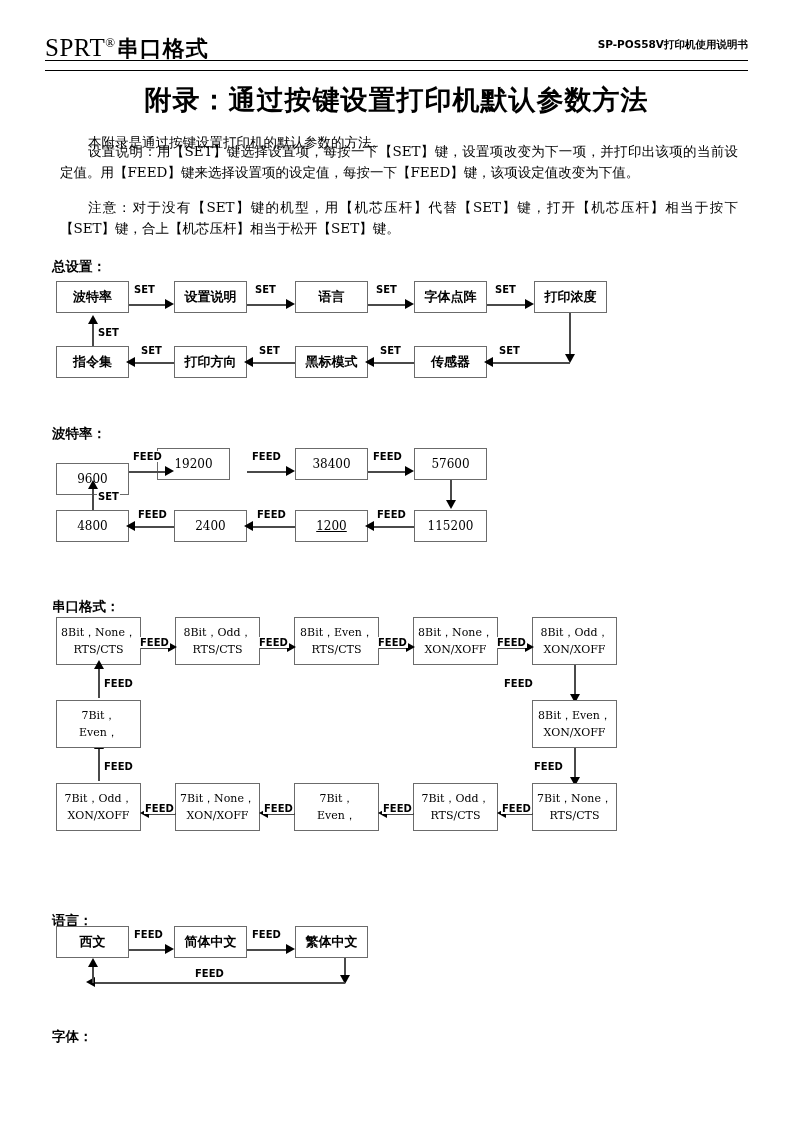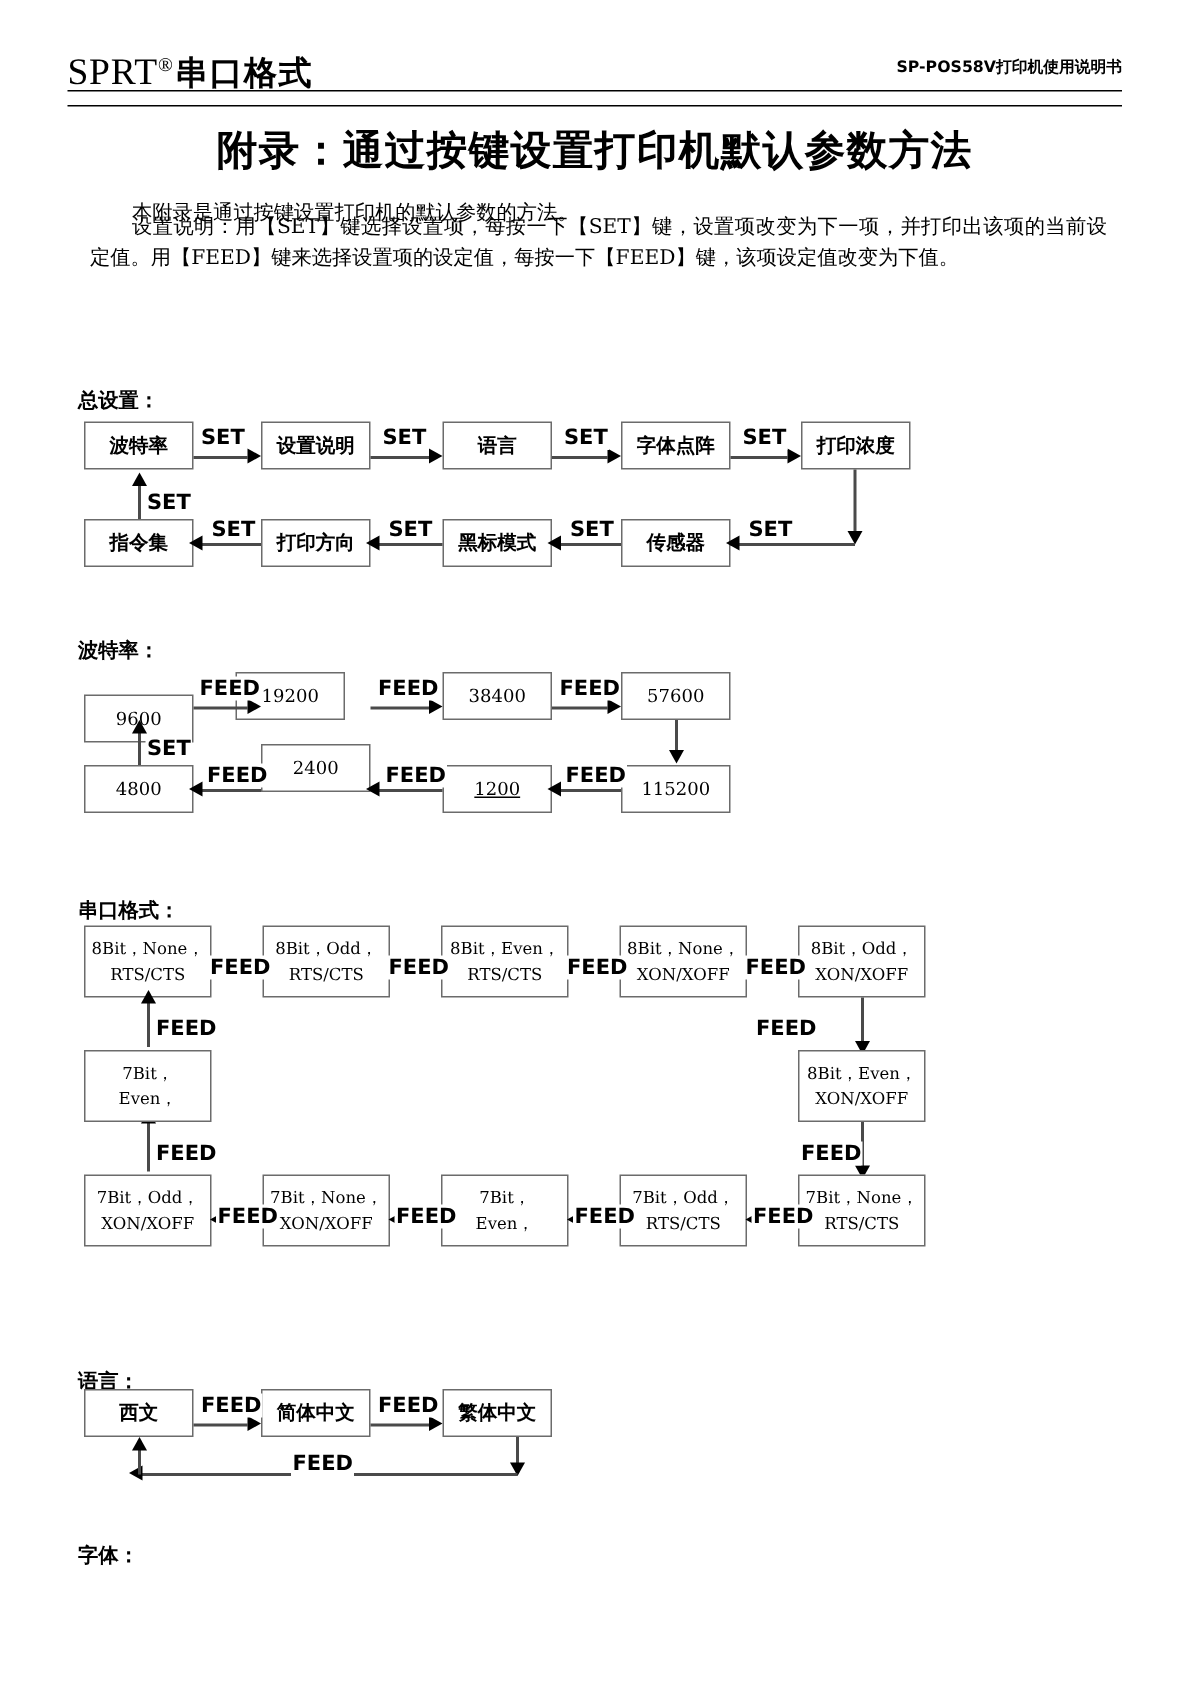--- a/index.html
+++ b/index.html
@@ -51,40 +51,41 @@
   
   .ln{position:absolute;background:#4a4a4a;}
   .lnh{height:1.6px;}
   .lnv{width:1.6px;}
   .arrow{position:absolute;width:0;height:0;}
   .ar-right{border-top:5px solid transparent;border-bottom:5px solid transparent;border-left:9px solid #000;}
   .ar-left{border-top:5px solid transparent;border-bottom:5px solid transparent;border-right:9px solid #000;}
   .ar-up{border-left:5px solid transparent;border-right:5px solid transparent;border-bottom:9px solid #000;}
   .ar-down{border-left:5px solid transparent;border-right:5px solid transparent;border-top:9px solid #000;}
   .elbl{position:absolute;font-family:"DejaVu Sans","Liberation Sans",sans-serif;
-        font-weight:bold;font-size:14px;white-space:nowrap;background:#fff;padding:0 1px;}
+        font-weight:bold;font-size:10px;white-space:nowrap;background:#fff;padding:0 1px;}
 </style>
 </head>
 <body>
 
 <div class="page">
 
   <div class="hdr">
     <div class="logo">
       <span>SPRT</span><span class="reg">®</span><span class="cn">串口格式</span>
     </div>
     <div class="hdr-right">SP-POS58V打印机使用说明书</div>
   </div>
   <div class="rule1"></div>
   <div class="rule2"></div>
 
   <div class="title">附录：通过按键设置打印机默认参数方法</div>
 
   <div class="para" id="p1">本附录是通过按键设置打印机的默认参数的方法。</div>
   <div class="para" id="p2">设置说明：用【SET】键选择设置项，每按一下【SET】键，设置项改变为下一项，并打印出该项的当前设定值。用【FEED】键来选择设置项的设定值，每按一下【FEED】键，该项设定值改变为下值。</div>
+  <div class="para" id="p3">注意：对于没有【SET】键的机型，用【机芯压杆】代替【SET】键，打开【机芯压杆】相当于按下【SET】键，合上【机芯压杆】相当于松开【SET】键。</div>
 
   <div class="seclabel" style="left:52px;top:258px;">总设置：</div>
 
   <div class="box cn" style="left:56px;top:281px;width:73px;height:32px;">
       <span>波特率</span>
     </div>
   <div class="box cn" style="left:174px;top:281px;width:73px;height:32px;">
       <span>设置说明</span>
     </div>
   <div class="box cn" style="left:295px;top:281px;width:73px;height:32px;">
@@ -159,21 +160,21 @@
   <div class="box num" style="left:295px;top:448px;width:73px;height:32px;">
       <span>38400</span>
     </div>
   <div class="box num" style="left:414px;top:448px;width:73px;height:32px;">
       <span>57600</span>
     </div>
 
   <div class="box num" style="left:56px;top:510px;width:73px;height:32px;">
       <span>4800</span>
     </div>
-  <div class="box num" style="left:174px;top:496px;width:73px;height:32px;text-align:right;">
+  <div class="box num" style="left:174px;top:510px;width:73px;height:32px;text-align:right;">
       <span>2400</span>
     </div>
   <div class="box num" style="left:295px;top:510px;width:73px;height:32px;text-decoration:underline;">
       <span>1200</span>
     </div>
   <div class="box num" style="left:414px;top:510px;width:73px;height:32px;">
       <span>115200</span>
     </div>
 
   <div class="ln lnh" style="left:129px;top:471px;width:36px;"></div>

